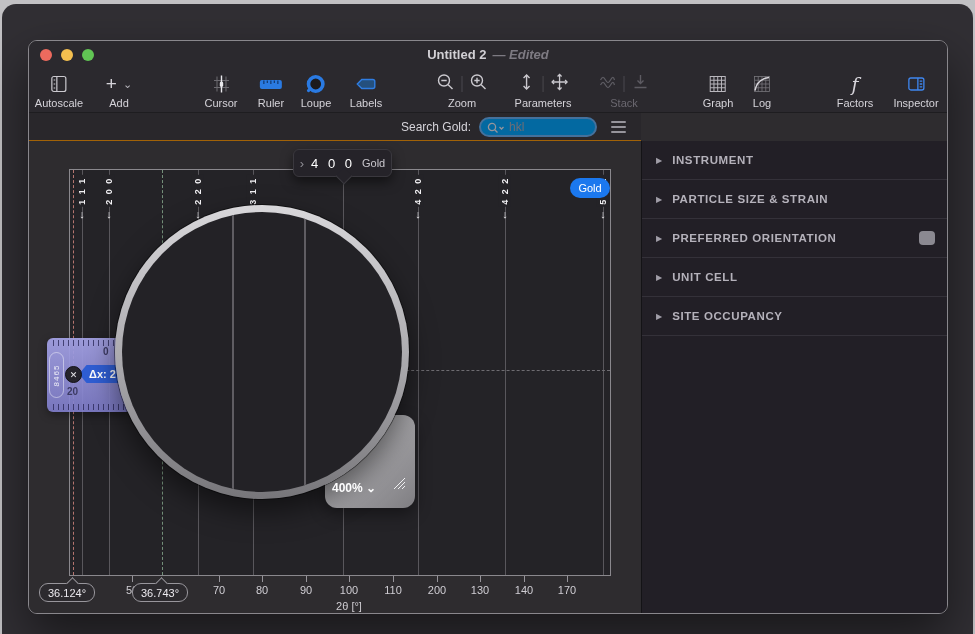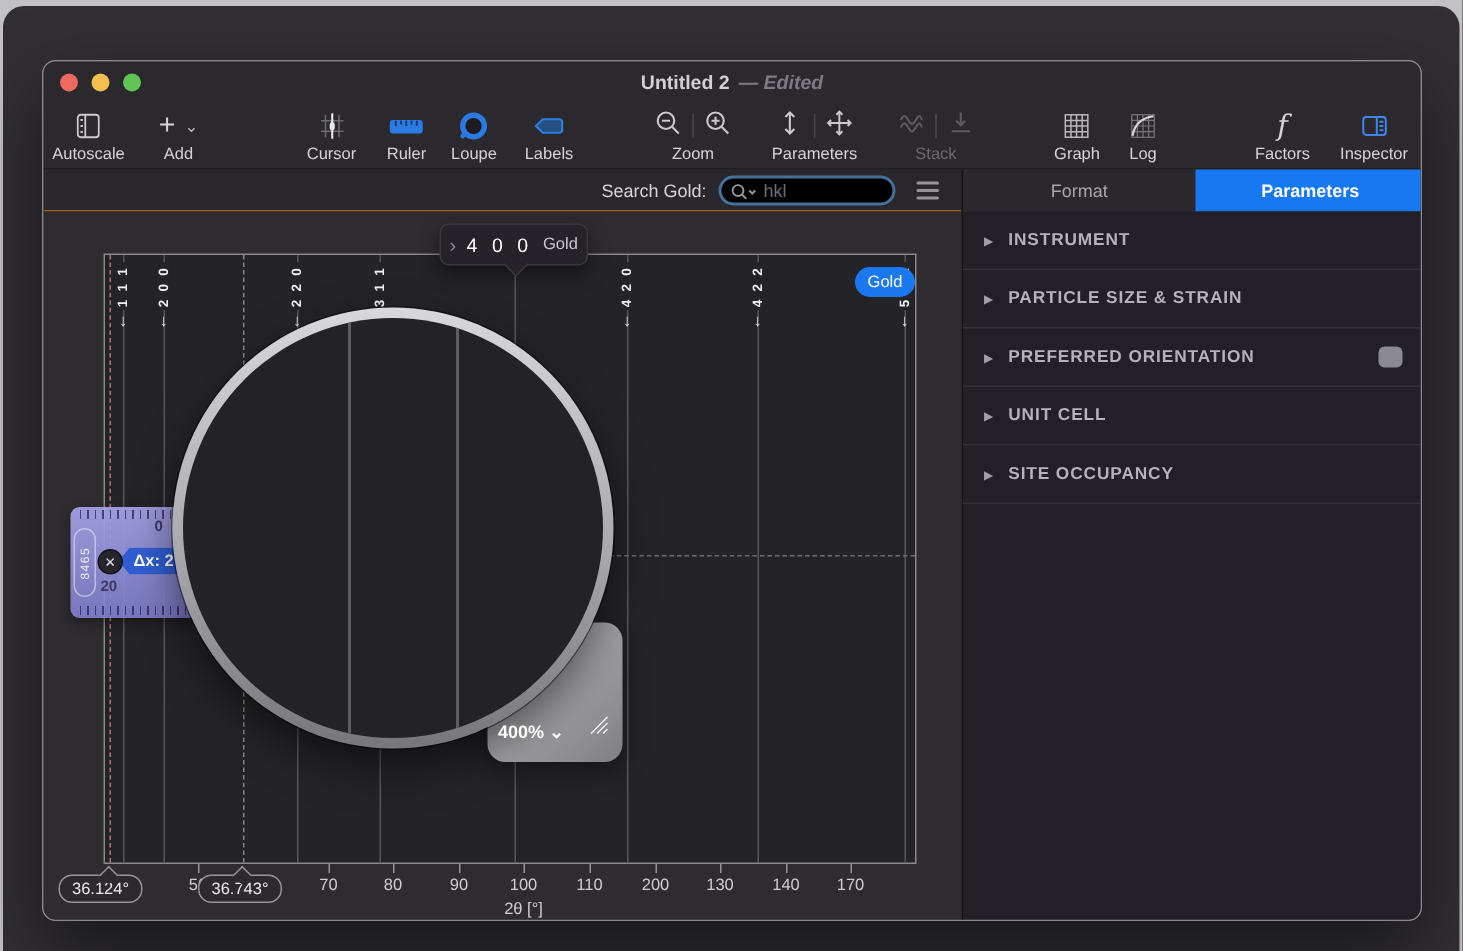--- a/index.html
+++ b/index.html
@@ -36,21 +36,21 @@
   .tsep { width:1px; height:16px; background:#4a484e; margin:0 6px; }
   .tlabel { font-size:11px; color:#d5d3d9; margin-top:1px; white-space:nowrap; }
   .tbtn.disabled .tlabel { color:#6b6870; }
   .plusglyph { font-size:19px; color:#d5d3d9; line-height:20px; }
   .chevglyph { font-size:11px; color:#b8b6bc; margin-left:6px; }
   .fglyph { font-family:"DejaVu Serif", serif; font-style:italic; font-size:19px; color:#d6d4da; line-height:22px; }
   
   .subheader-left { position:absolute; left:0; top:72px; width:612px; height:28px; background:#29272b; border-bottom:1px solid #a16207; }
   .search-label { position:absolute; left:300px; top:7px; width:142px; text-align:right; font-size:12px; color:#d6d4da; }
   .search-field { position:absolute; left:450px; top:4px; width:118px; height:20px; border-radius:10px;
-    background:#000000; border:2px solid #44719c; }
+    background:#0369a1; border:2px solid #44719c; }
   .search-field input { position:absolute; left:26px; top:0; width:86px; height:16px; background:transparent; border:none; outline:none; color:#d6d4da; font-size:12px; font-family:"Liberation Sans",sans-serif; }
   .search-field input::placeholder { color:#6f6d75; }
   .search-mag { position:absolute; left:5px; top:2px; }
   .hamburger { position:absolute; left:582px; top:8px; width:15px; height:12px; }
   .hamburger div { height:2px; background:#96949b; margin-bottom:3px; border-radius:1px; }
   .subheader-right { position:absolute; left:612px; top:72px; width:308px; height:28px; background:#2a282d; border-left:1px solid #141316; }
   .tab { position:absolute; top:0; height:28px; display:flex; align-items:center; justify-content:center; font-size:12px; }
   .tab.format { left:0; width:155px; color:#a8a6ae; }
   .tab.parameters { left:155px; width:153px; background:#1878f2; color:#ffffff; font-weight:bold; }
   
@@ -327,24 +327,20 @@
       </span>
       <input type="text" value="" placeholder="hkl" style="">
     </div>
     <div class="hamburger">
         <div></div>
         <div></div>
         <div></div>
       </div>
   </div>
 
-  <div class="subheader-right">
-    <div class="tab format">Format</div>
-    <div class="tab parameters">Parameters</div>
-  </div>
 
   <div class="sidebar">
     <div class="sect">
       <span class="tri">▶</span>
       <span class="slabel">INSTRUMENT</span>
     </div>
     <div class="sect">
       <span class="tri">▶</span>
       <span class="slabel">PARTICLE SIZE &amp; STRAIN</span>
     </div>

